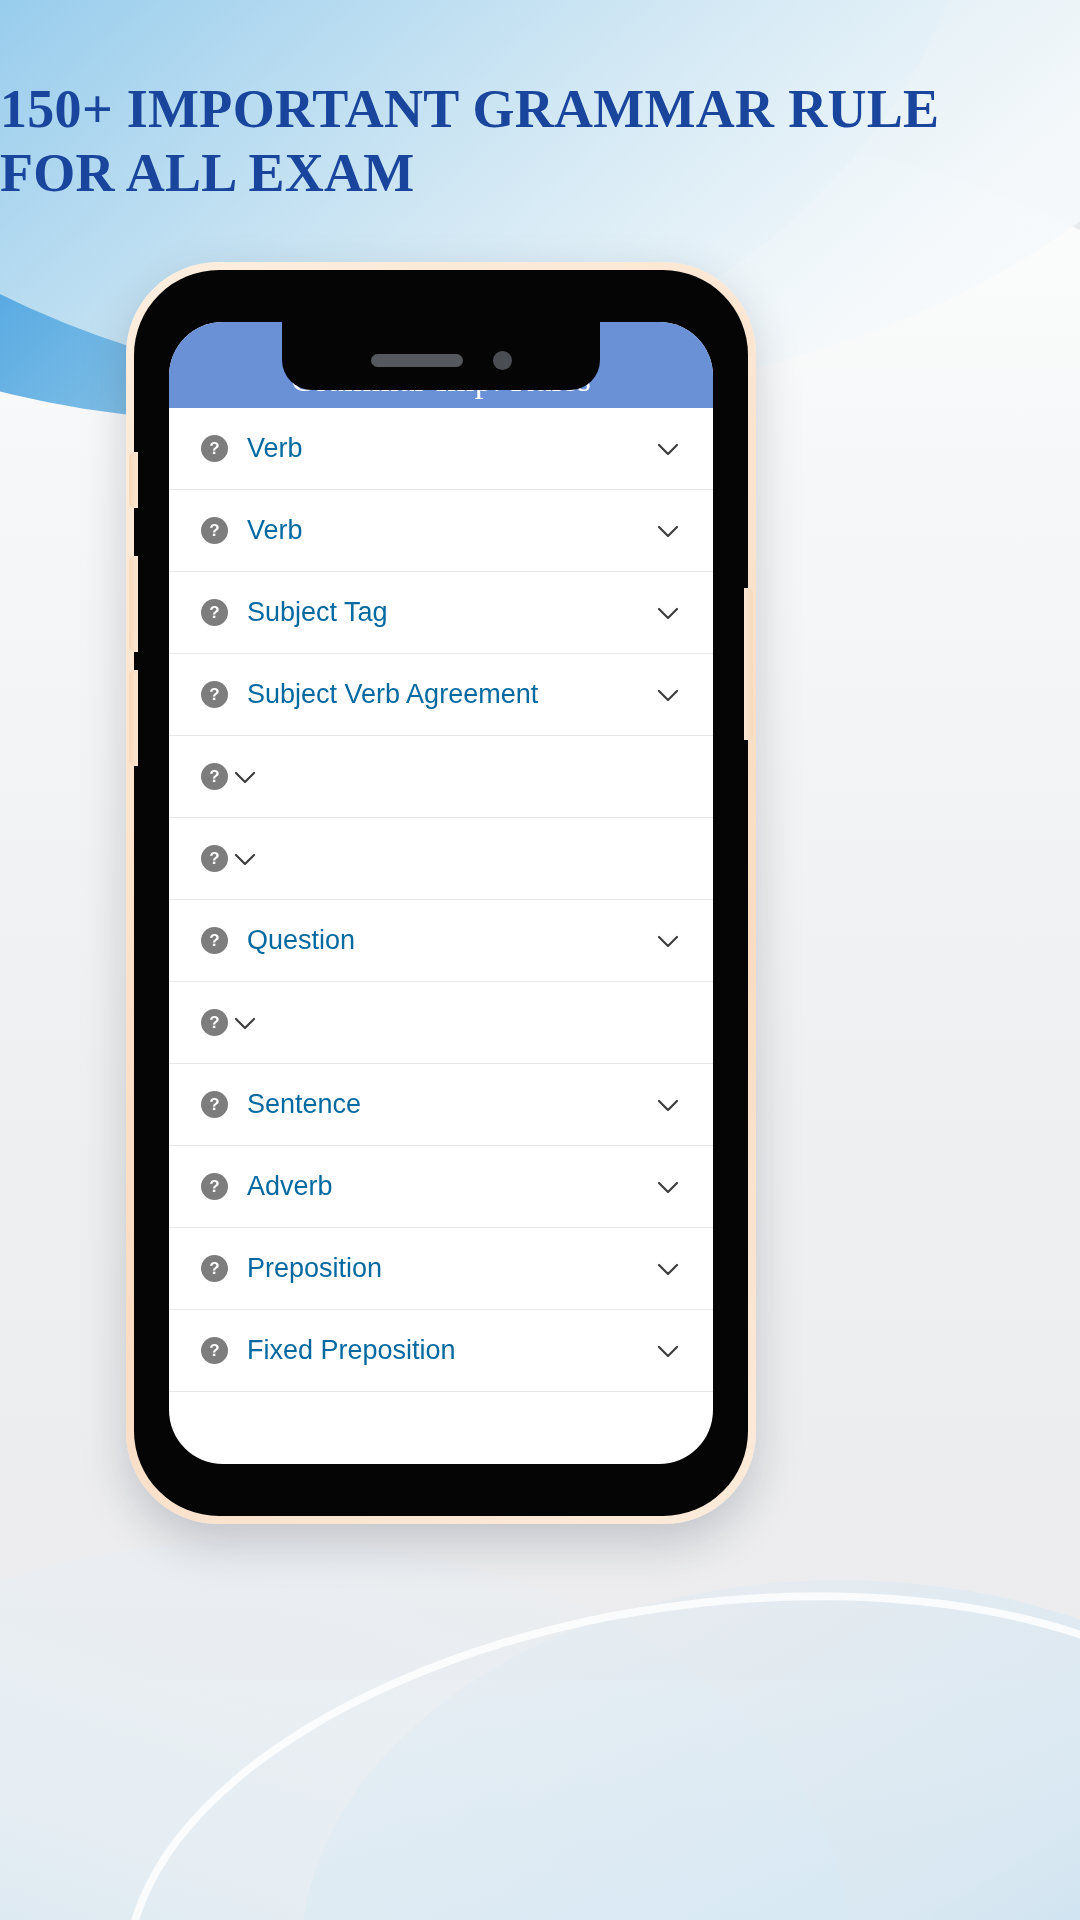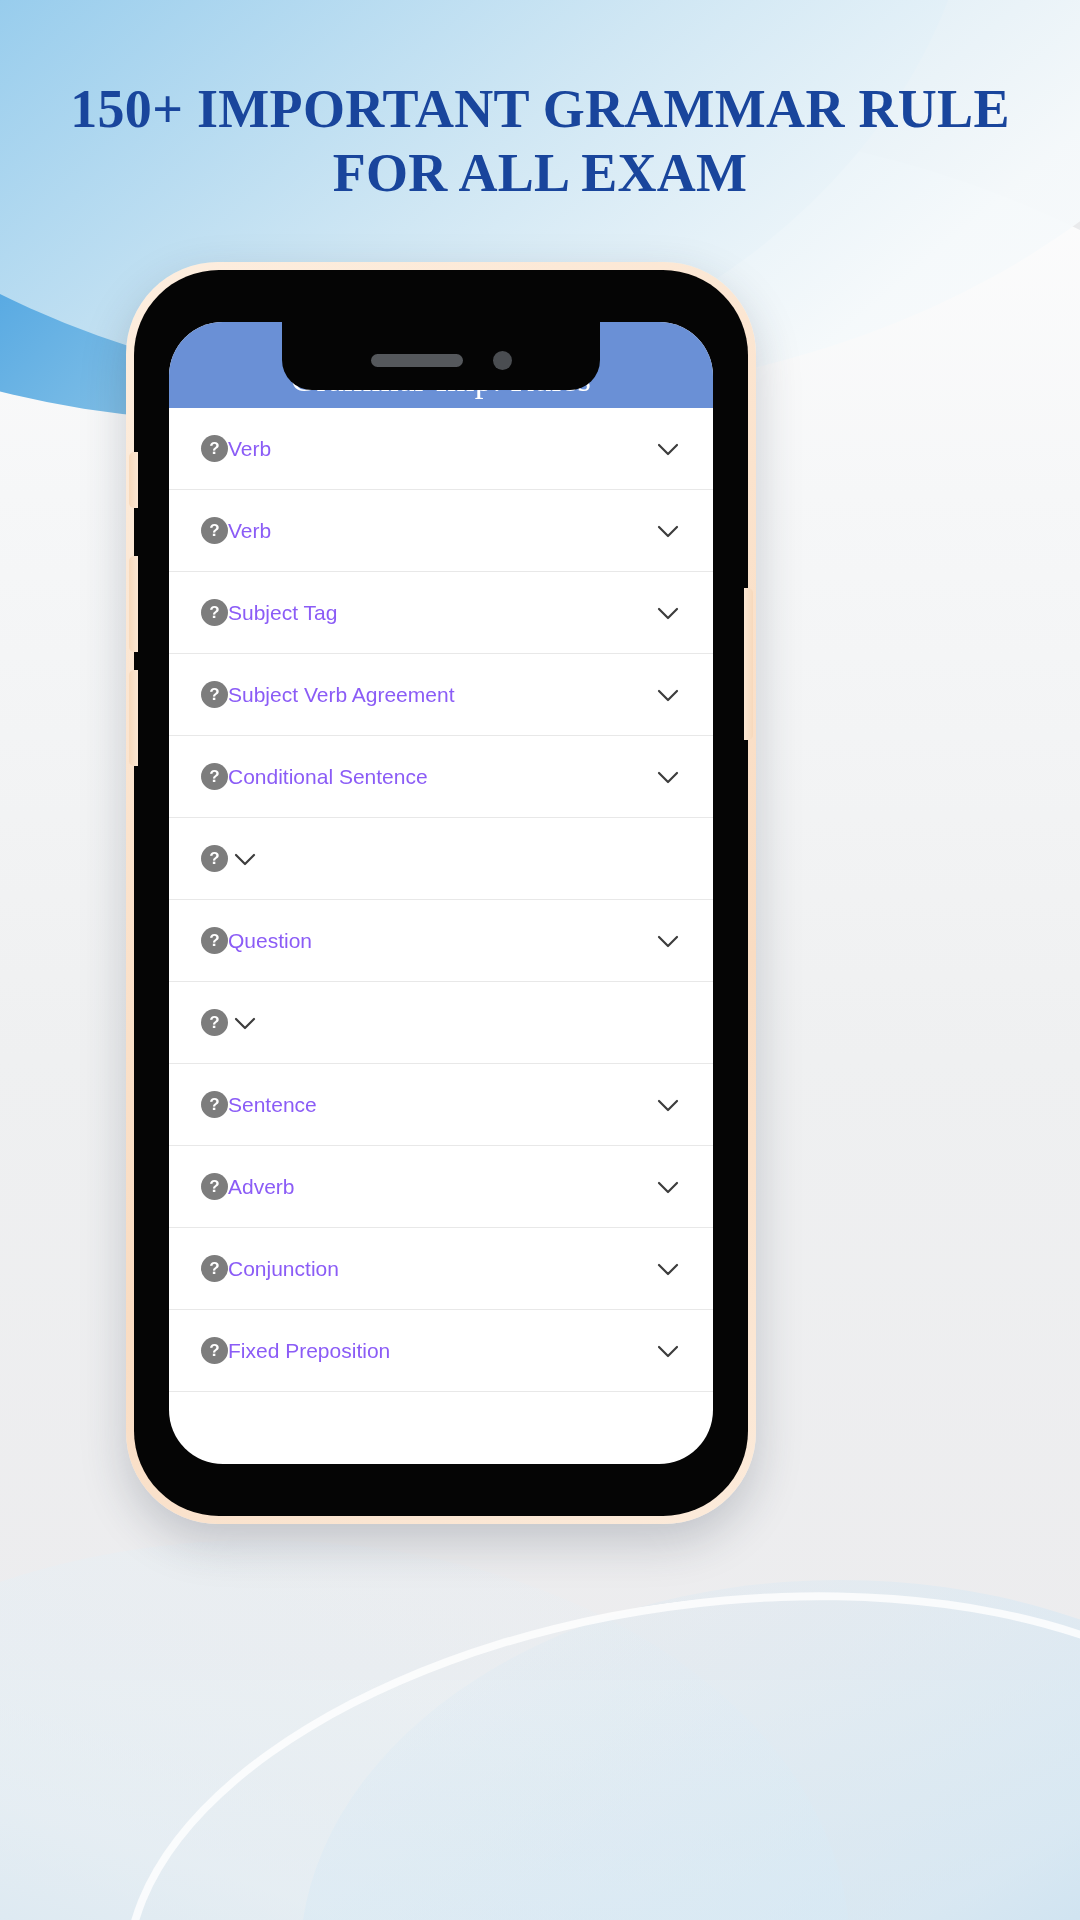--- a/index.html
+++ b/index.html
@@ -95,21 +95,21 @@
     border-bottom-color:transparent;
     border-right-color:transparent;
     transform:rotate(-8deg);
   }
 
   
   .headline {
     position:absolute;
     left:0; top:78px;
     width:1080px;
-    text-align:center;
+    text-align:left;
     font-family:"Liberation Serif", serif;
     font-weight:bold;
     font-size:54px;
     line-height:1.18;
     letter-spacing:.3px;
     color:#19459c;
     z-index:6;
   }
   .headline .ln { display:block; }
 
@@ -224,22 +224,23 @@
     background:#7d7d7d;
     color:#ffffff;
     font-size:17px;
     font-weight:bold;
     line-height:27px;
     text-align:center;
     flex:0 0 auto;
     font-family:"Liberation Sans", sans-serif;
   }
   .row-label {
-    font-size:21px;
-    color:#8b5cf6;
+    margin-left:19px;
+    font-size:27px;
+    color:#0369a1;
     flex:1 1 auto;
     white-space:nowrap;
   }
   .chevron {
     flex:0 0 auto;
     width:34px; height:34px;
     display:block;
   }
 </style>
 </head>
@@ -314,21 +315,20 @@
               <span class="help-icon">?</span>
               <span class="row-label">Subject Verb Agreement</span>
               <span>
                 <svg class="chevron" viewBox="0 0 34 34" aria-hidden="true">
                   <path d="M8 13 L17 22 L26 13" fill="none" stroke="#3d3d3d" stroke-width="2.2" stroke-linecap="round" stroke-linejoin="round"></path>
                 </svg>
               </span>
             </div>
             <div class="row">
               <span class="help-icon">?</span>
-              <span class="row-label">Conditional Sentence</span>
               <span>
                 <svg class="chevron" viewBox="0 0 34 34" aria-hidden="true">
                   <path d="M8 13 L17 22 L26 13" fill="none" stroke="#3d3d3d" stroke-width="2.2" stroke-linecap="round" stroke-linejoin="round"></path>
                 </svg>
               </span>
             </div>
             <div class="row">
               <span class="help-icon">?</span>
               <span>
                 <svg class="chevron" viewBox="0 0 34 34" aria-hidden="true">
@@ -366,21 +366,21 @@
               <span class="help-icon">?</span>
               <span class="row-label">Adverb</span>
               <span>
                 <svg class="chevron" viewBox="0 0 34 34" aria-hidden="true">
                   <path d="M8 13 L17 22 L26 13" fill="none" stroke="#3d3d3d" stroke-width="2.2" stroke-linecap="round" stroke-linejoin="round"></path>
                 </svg>
               </span>
             </div>
             <div class="row">
               <span class="help-icon">?</span>
-              <span class="row-label">Conjunction</span>
+              <span class="row-label">Preposition</span>
               <span>
                 <svg class="chevron" viewBox="0 0 34 34" aria-hidden="true">
                   <path d="M8 13 L17 22 L26 13" fill="none" stroke="#3d3d3d" stroke-width="2.2" stroke-linecap="round" stroke-linejoin="round"></path>
                 </svg>
               </span>
             </div>
             <div class="row">
               <span class="help-icon">?</span>
               <span class="row-label">Fixed Preposition</span>
               <span>

